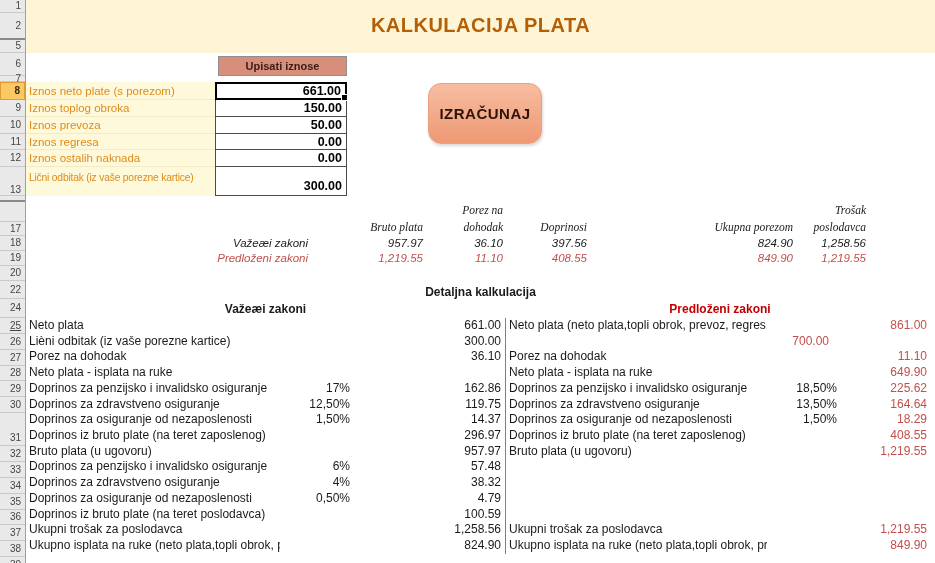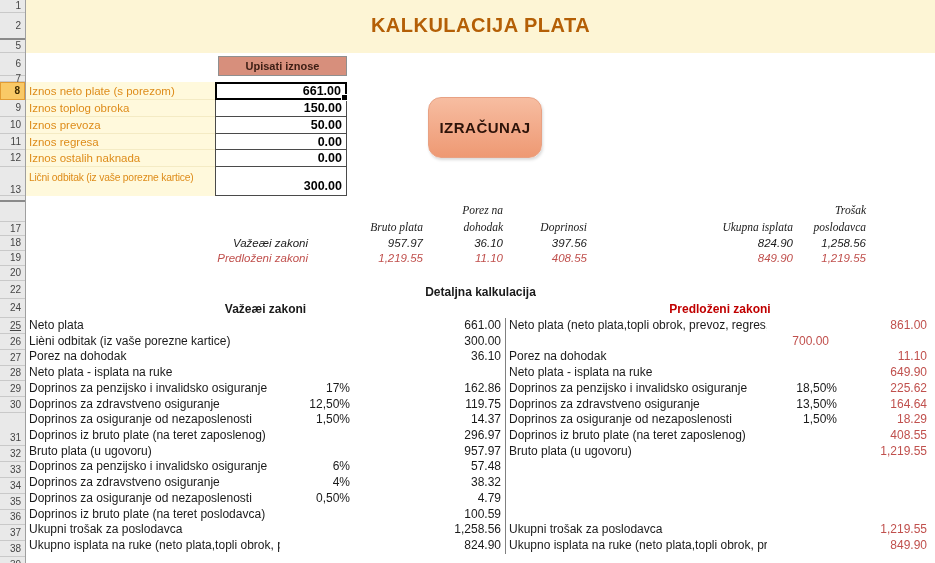--- a/index.html
+++ b/index.html
@@ -80,21 +80,21 @@
   .ival { background:#fff; border:1px solid #4a4a4a; margin-top:-1px;
     text-align:right; padding-right:4px; font-size:12.5px; font-weight:bold;
     color:#000; display:flex; align-items:center; justify-content:flex-end; }
   .ival.r8{height:18px; margin-top:0; border:2px solid #000; position:relative; z-index:2;}
   .ival.r8::after{content:''; position:absolute; right:-3px; bottom:-3px;
     width:5px; height:5px; background:#000; border:1px solid #fff;}
   .ival.r9{height:18px;} .ival.r10{height:18px;} .ival.r11{height:17px;}
   .ival.r12{height:18px;}
   .ival.r13{height:30px; align-items:flex-end; padding-bottom:2px;}
 
-  .calc-btn { position:absolute; left:402px; top:97px; width:114px; height:61px;
+  .calc-btn { position:absolute; left:402px; top:83px; width:114px; height:61px;
     border:1px solid #e8a183; border-radius:13px; cursor:pointer;
     background:linear-gradient(to bottom,#f7bda1 0%,#f2a988 55%,#ee9973 100%);
     font-family:"Liberation Sans",sans-serif; font-size:15px; font-weight:bold;
     color:#2d1309; letter-spacing:0.5px; box-shadow:1px 2px 3px rgba(0,0,0,0.15); }
 
   
   .summary { position:absolute; left:0; top:202px; width:842px;
     font-style:italic; font-size:11.5px;
     display:grid; grid-template-columns:284px 115px 80px 84px 206px 73px;
     grid-auto-rows:auto; }
@@ -234,21 +234,21 @@
     </div>
 
     <button class="calc-btn">IZRAČUNAJ</button>
 
     <div class="summary">
       <div class="cell hdr"></div>
       <div class="cell hdr">Bruto plata</div>
       <div class="cell hdr">Porez na
 dohodak</div>
       <div class="cell hdr">Doprinosi</div>
-      <div class="cell hdr">Ukupna isplata</div>
+      <div class="cell hdr">Ukupna porezom</div>
       <div class="cell hdr">Trošak
 poslodavca</div>
 
       <div class="cell r">Važeæi zakoni</div>
       <div class="cell r">957.97</div>
       <div class="cell r">36.10</div>
       <div class="cell r">397.56</div>
       <div class="cell r">824.90</div>
       <div class="cell r">1,258.56</div>
 

